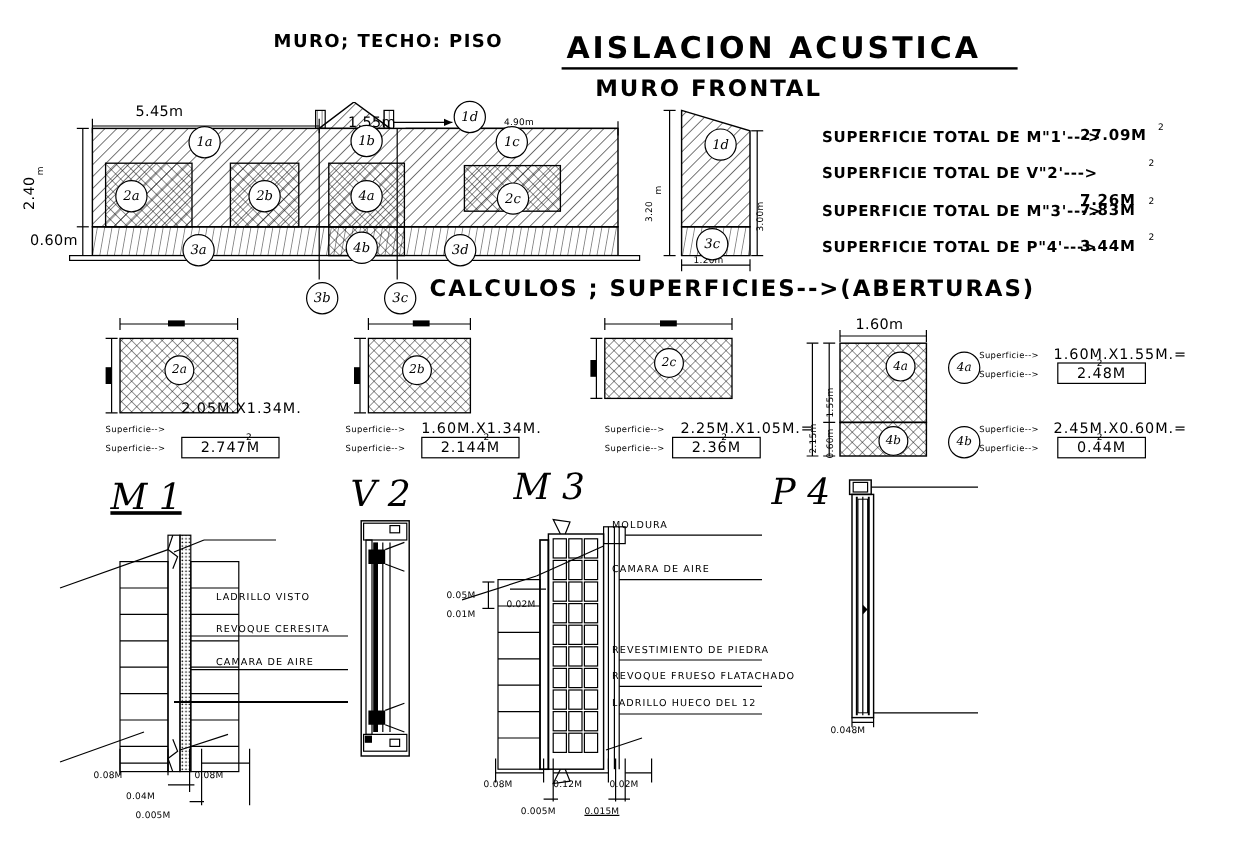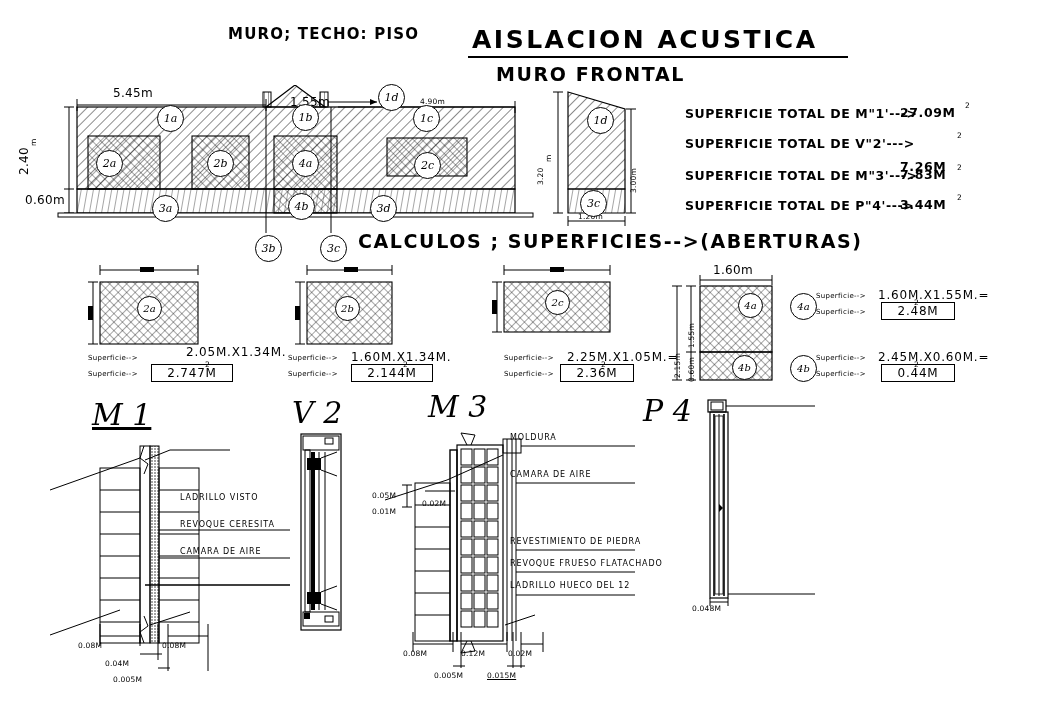--- a/index.html
+++ b/index.html
@@ -173,21 +173,21 @@
     <rect x="60" y="5" width="14" height="5" fill="#000"></rect>
     <line x1="13" y1="20" x2="13" y2="82" stroke="#000" stroke-width="1"></line>
     <line x1="8" y1="20" x2="18" y2="20" stroke="#000" stroke-width="1"></line>
     <line x1="8" y1="82" x2="18" y2="82" stroke="#000" stroke-width="1"></line>
     <rect x="8" y="44" width="5" height="14" fill="#000"></rect>
     <rect x="20" y="20" width="98" height="62" fill="url(#hatchDbl)" stroke="#000" stroke-width="1.1"></rect>
   </svg>
 </div>
 <div class="bubble sm" style="left:137px;top:296px;width:23px;height:23px;">2a</div>
 <div class="t calc-sm" style="left:88px;top:355px;">Superficie--&gt;</div>
-<div class="t calc-big" style="left:151px;top:346px;margin-left:35px;">2.05M.X1.34M.</div>
+<div class="t calc-big" style="left:151px;top:334px;">2.05M.X1.34M.</div>
 <div class="t calc-sm" style="left:88px;top:371px;">Superficie--&gt;</div>
 <div class="boxval" style="left:151px;top:364px;width:80px;height:16px;">
   <span class="calc-big">2.747M</span>
 </div>
 <div class="t dim-sm" style="left:205px;top:361px;">2</div>
 
 <div class="abs" style="left:282px;top:262px;width:200px;height:100px;">
   <svg width="200" height="100" viewBox="0 0 200 100">
     <line x1="25" y1="8" x2="110" y2="8" stroke="#000" stroke-width="1"></line>
     <line x1="25" y1="3" x2="25" y2="13" stroke="#000" stroke-width="1"></line>

